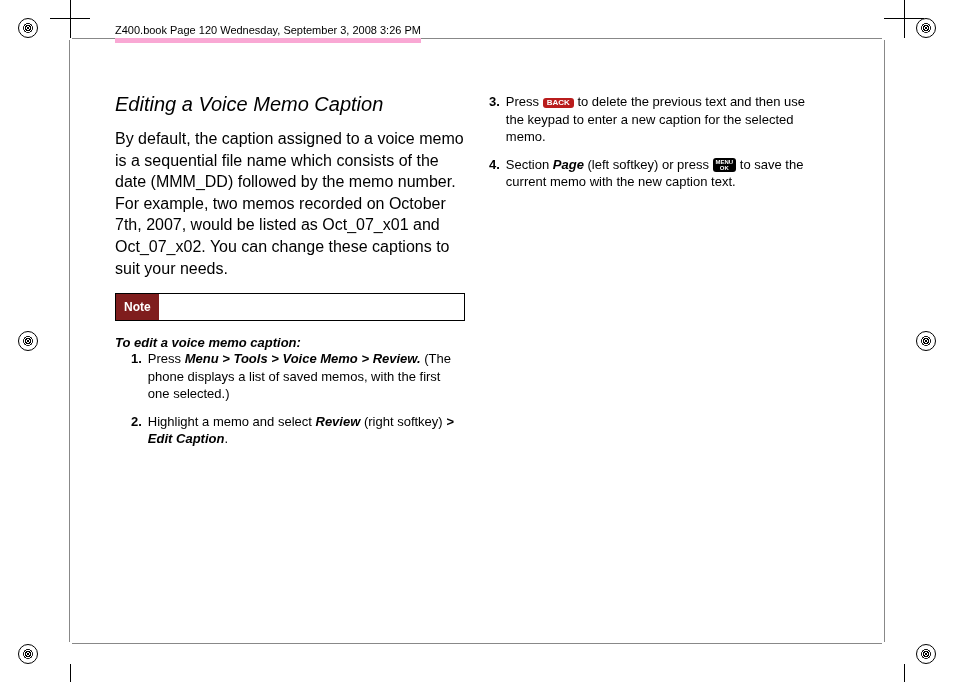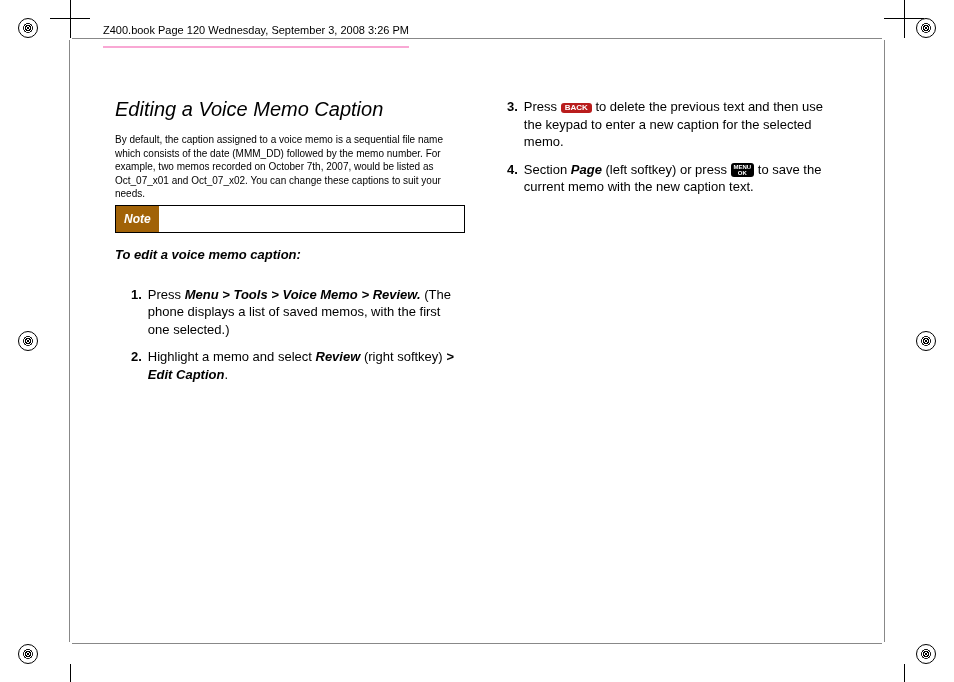--- a/index.html
+++ b/index.html
@@ -16,71 +16,70 @@
   }
   .page {
     position: absolute;
     left: 95px;
     top: 20px;
     width: 770px;
     height: 620px;
   }
   .header-line {
     font-size: 11px;
-    border-bottom: 2px solid #f9a8d4;
-    padding-bottom: 10px;
+    border-bottom: 5px solid #f9a8d4;
+    padding-bottom: 2px;
     margin-bottom: 50px;
-    margin-left: 8px;
+    margin-left: 20px;
     display: inline-block;
   }
   .columns {
     display: flex;
-    gap: 26px;
+    gap: 8px;
     margin-left: 20px;
   }
   .col {
     width: 350px;
   }
   .section-title {
     font-style: italic;
     font-size: 20px;
     margin: 0 0 12px 0;
     font-weight: normal;
   }
   .para {
-    font-size: 10px;
+    font-size: 16px;
     line-height: 1.35;
-    margin: 0 0 4px 0;
+    margin: 0 0 14px 0;
   }
   .note-box {
     border: 1px solid #000;
     display: flex;
     margin: 0 0 14px 0;
     font-size: 12px;
   }
   .note-label {
-    background: #a16207;
+    background: #7f1d1d;
     color: #fff;
-    font-style: italic;
     font-weight: bold;
     padding: 6px 8px;
     display: flex;
     align-items: flex-start;
     text-align: right;
   }
   .note-text {
     font-style: italic;
     padding: 6px 8px;
     line-height: 1.3;
   }
   .subheading {
     font-style: italic;
     font-weight: bold;
     font-size: 13px;
-    margin: 0 0 24px 0;
+    margin: 0 0 0 0;
   }
   ol.steps {
     list-style: none;
     padding: 0;
     margin: 0;
     font-size: 13px;
   }
   ol.steps li {
     display: flex;
     gap: 6px;

